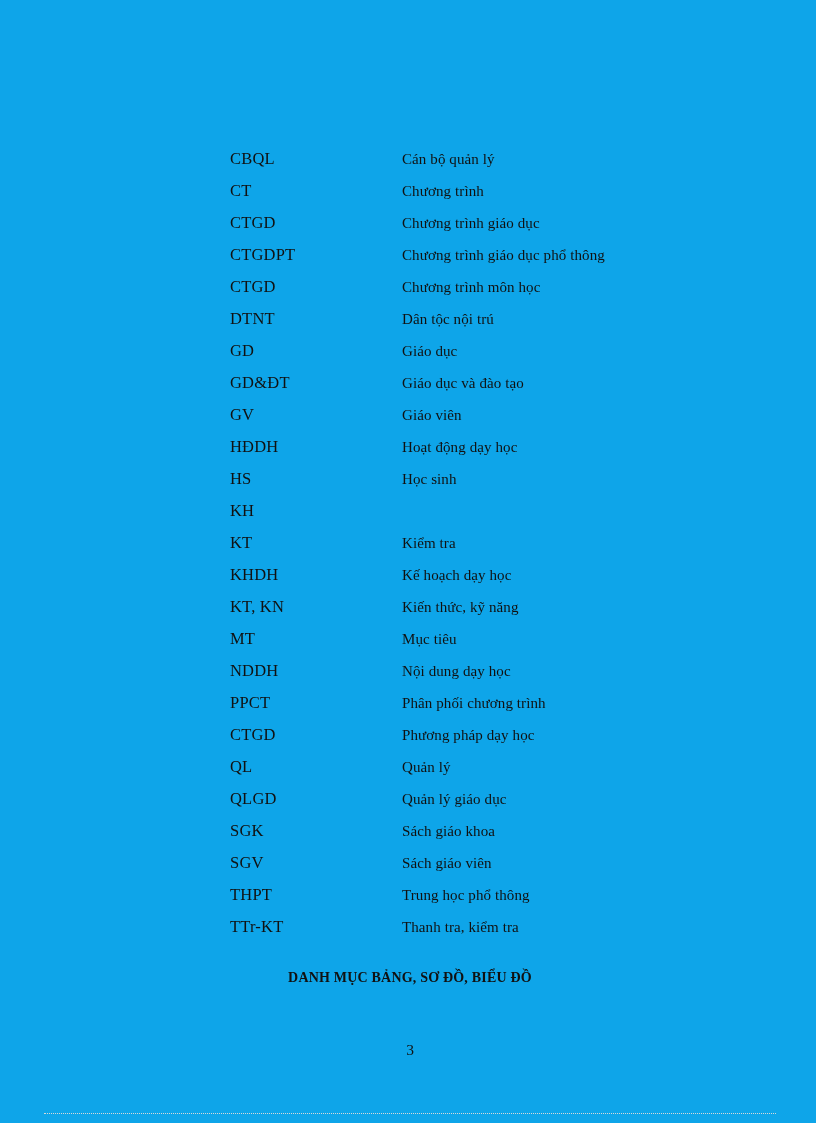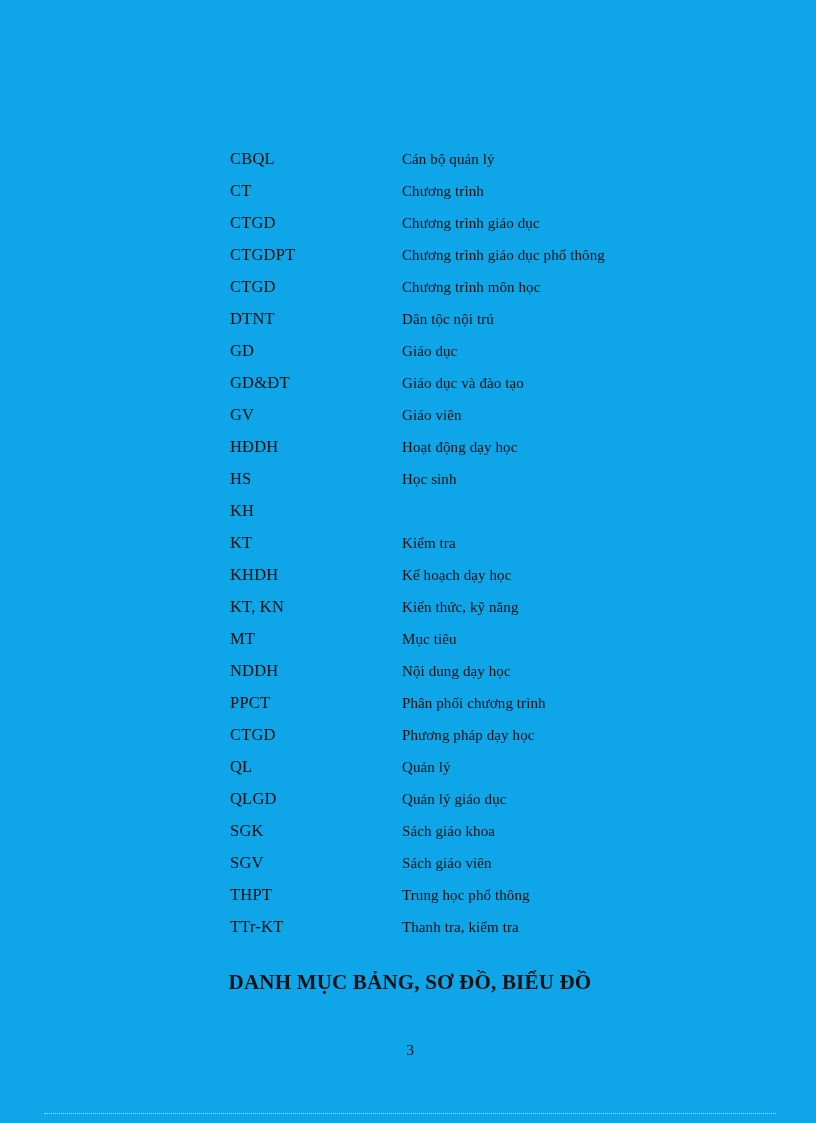--- a/index.html
+++ b/index.html
@@ -55,21 +55,21 @@
   }
 
   
   .section-heading {
     position: absolute;
     left: 0;
     right: 0;
     top: 970px;
     text-align: center;
     font-weight: bold;
-    font-size: 21px;
+    font-size: 14px;
     letter-spacing: 0.2px;
   }
   .section-heading .inner {
     display: inline-block;
     margin-left: 4px;
   }
 
   
   .page-number {
     position: absolute;

